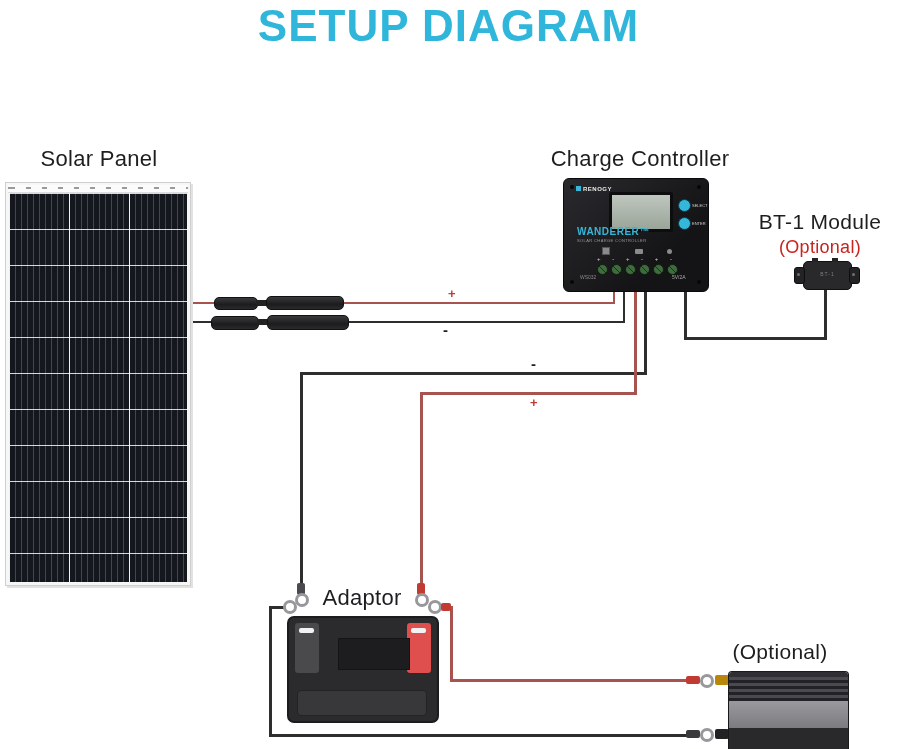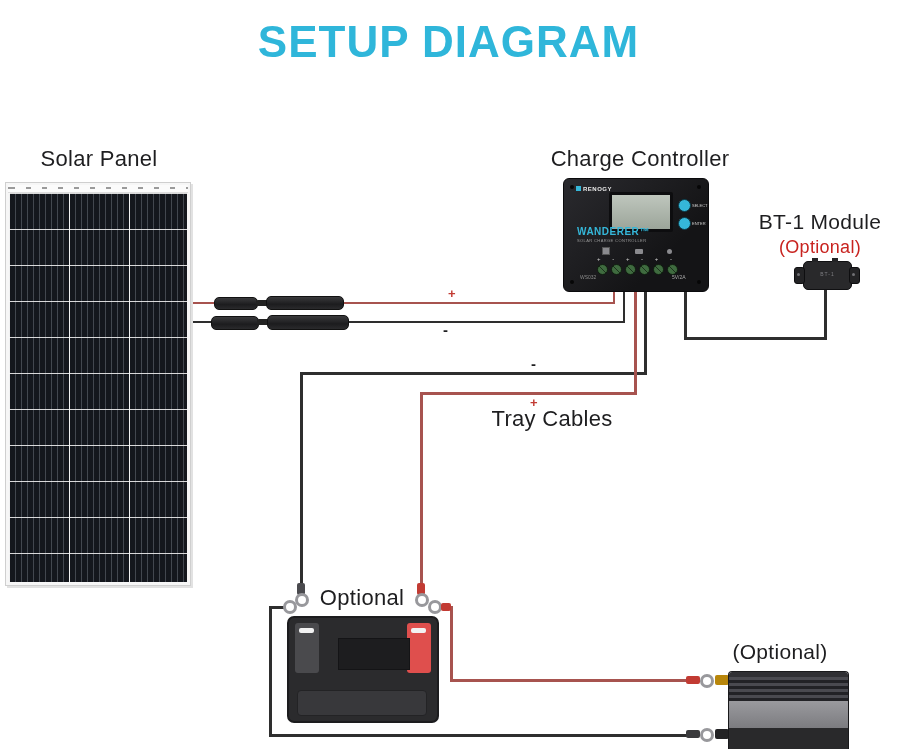--- a/index.html
+++ b/index.html
@@ -1,20 +1,20 @@
 <!DOCTYPE html>
 <html><head>
 <meta charset="utf-8">
 <style>
   html,body{margin:0;padding:0;background:#fff;}
   .canvas{position:relative;width:897px;height:749px;background:#ffffff;overflow:hidden;
           font-family:"Liberation Sans",sans-serif;}
   .lbl{position:absolute;text-align:center;color:#1e1e20;font-weight:500;letter-spacing:.3px;}
   .title{position:absolute;left:0;top:0;width:897px;height:52px;line-height:52px;text-align:center;
-         font-size:44px;font-weight:800;color:#2fb6da;letter-spacing:1px;margin-top:16px;}
+         font-size:44px;font-weight:800;color:#2fb6da;letter-spacing:1px;}
   .wire{position:absolute;}
   .wred{background:#a7534f;}
   .wblk{background:#2e2e2e;}
   .polmark{position:absolute;font-weight:bold;font-size:15px;color:#1e1e20;}
   .polred{color:#c23b33;font-size:13px;}
   
   .panel{position:absolute;left:5px;top:182px;width:186px;height:404px;background:#f6f6f6;
          border:1px solid #cfcfcf;box-shadow:2px 2px 0 #e2e2e2;padding:2px;box-sizing:border-box;}
   .panel-busbar{height:7px;background:#fbfbfb;border-bottom:1px solid #ddd;
        background-image:repeating-linear-gradient(to right,#9a9a9a 0 5px,transparent 5px 16px);
@@ -80,22 +80,21 @@
 <body>
 
 <div class="canvas">
 
   <div class="title">SETUP DIAGRAM</div>
 
   <div class="lbl" style="left:540px;top:146px;width:200px;font-size:22px;">Charge Controller</div>
   <div class="lbl" style="left:9px;top:146px;width:180px;font-size:22px;">Solar Panel</div>
   <div class="lbl" style="left:730px;top:210px;width:180px;font-size:21px;">BT-1 Module</div>
   <div class="lbl" style="left:730px;top:237px;width:180px;font-size:18px;color:#c8231f;">(Optional)</div>
-  <div class="lbl" style="left:462px;top:406px;width:180px;font-size:22px;">Tray Cables</div>
-  <div class="lbl" style="left:302px;top:585px;width:120px;font-size:22px;">Optional</div>
+  <div class="lbl" style="left:302px;top:585px;width:120px;font-size:22px;">Adaptor</div>
   <div class="lbl" style="left:690px;top:640px;width:180px;font-size:21px;">(Optional)</div>
 
   <div class="polmark polred" style="left:448px;top:286px;">+</div>
   <div class="polmark" style="left:443px;top:321px;">-</div>
   <div class="polmark" style="left:531px;top:355px;">-</div>
   <div class="polmark polred" style="left:530px;top:395px;">+</div>
 
   <div class="panel">
     <div class="panel-busbar"></div>
     <div class="panel-cells"></div>

